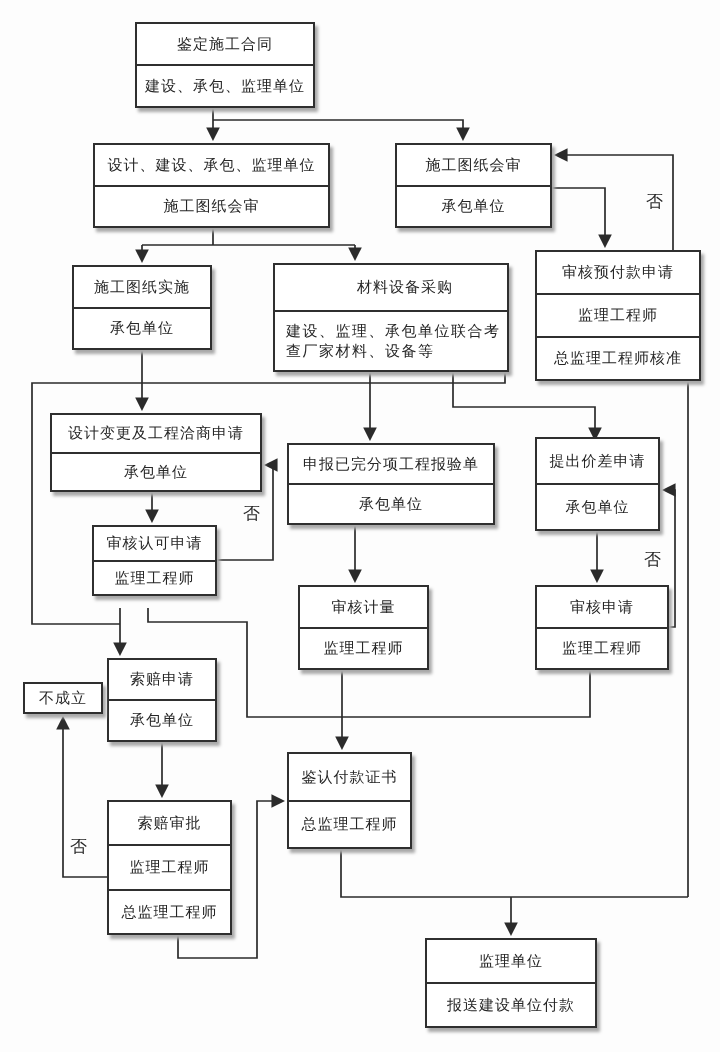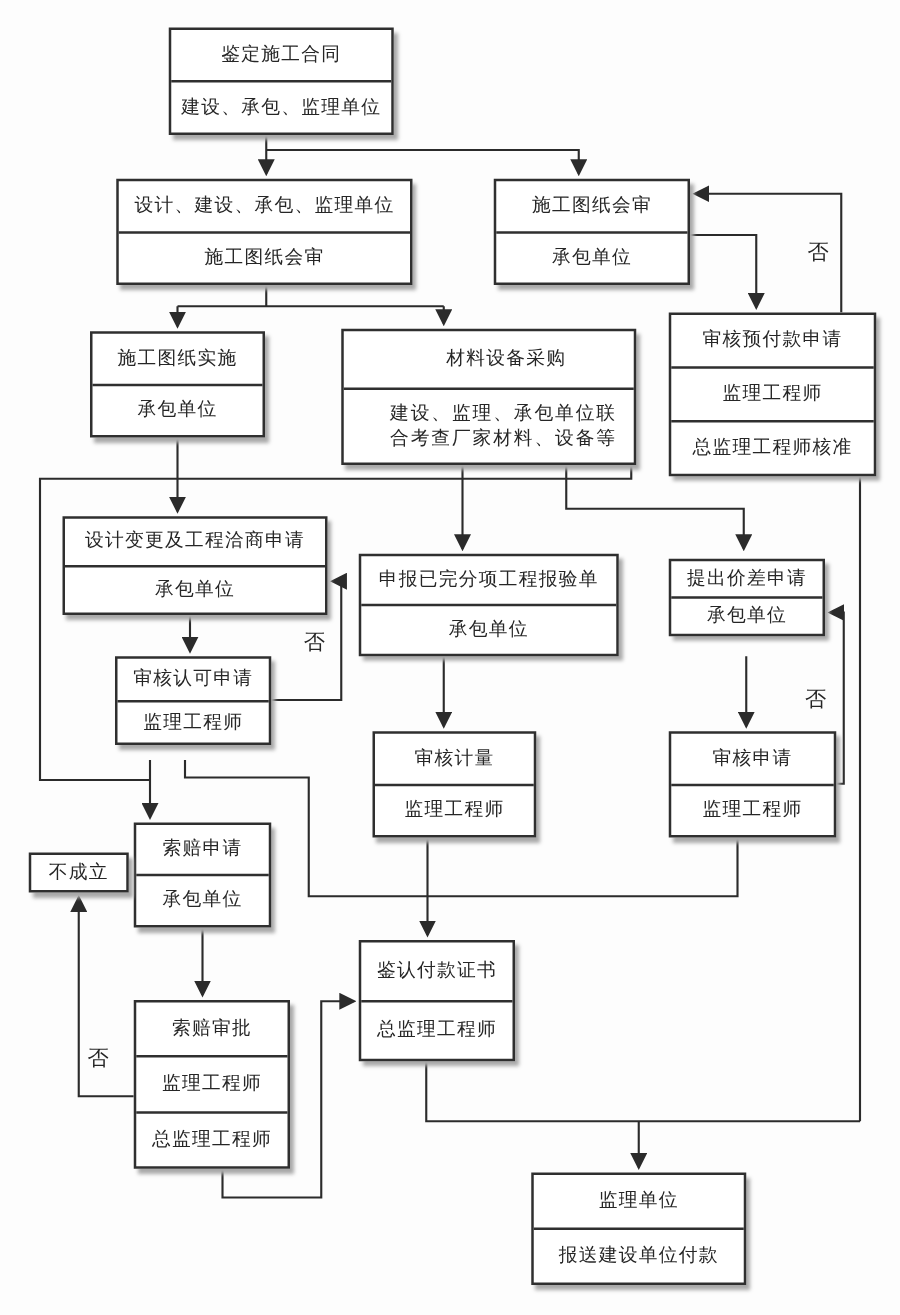--- a/index.html
+++ b/index.html
@@ -31,21 +31,21 @@
   .row{
     flex:1;
     display:flex;align-items:center;justify-content:center;
     text-align:center;
     font-size:15px;line-height:1.35;
     padding:0 4px;
     border-top:2px solid var(--box-border);
     letter-spacing:1px;
   }
   .row:first-child{border-top:none;}
-  .row.left{justify-content:flex-start;text-align:left;padding-left:37px;padding-right:6px;letter-spacing:1.5px;}
+  .row.left{justify-content:flex-start;text-align:left;padding-left:11px;padding-right:6px;letter-spacing:1.5px;}
   .node-material .row:first-child{flex:0 0 45px;margin-left:28px;}
   .no-label{
     position:absolute;
     font-size:17px;letter-spacing:0;
   }
 </style>
 </head>
 <body>
 
 <div id="canvas">
@@ -125,21 +125,21 @@
   <div class="node" style="left:50px;top:413px;width:212px;height:79px">
     <div class="row">设计变更及工程洽商申请</div>
     <div class="row">承包单位</div>
   </div>
 
   <div class="node" style="left:287px;top:443px;width:208px;height:82px">
     <div class="row">申报已完分项工程报验单</div>
     <div class="row">承包单位</div>
   </div>
 
-  <div class="node" style="left:535px;top:447px;width:125px;height:62px">
+  <div class="node" style="left:535px;top:437px;width:125px;height:94px">
     <div class="row">提出价差申请</div>
     <div class="row">承包单位</div>
   </div>
 
   <div class="node" style="left:92px;top:525px;width:125px;height:71px">
     <div class="row">审核认可申请</div>
     <div class="row">监理工程师</div>
   </div>
 
   <div class="node" style="left:298px;top:585px;width:131px;height:85px">

